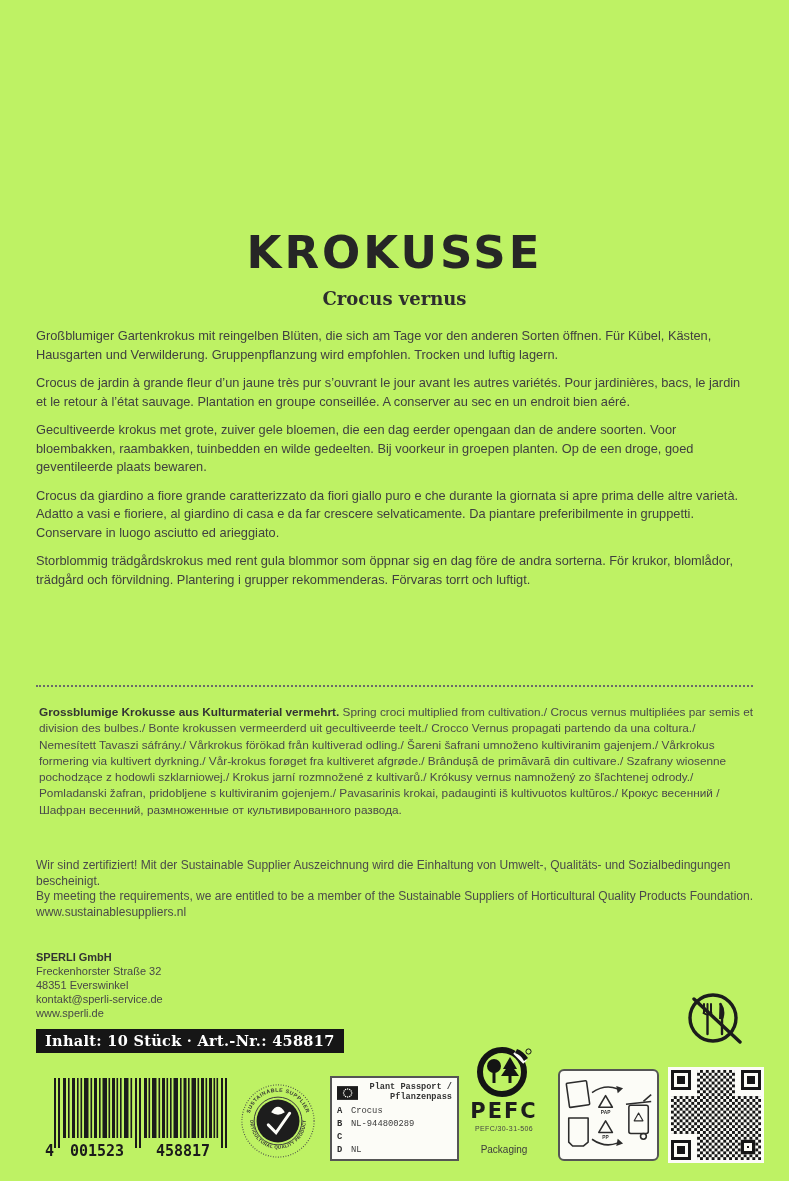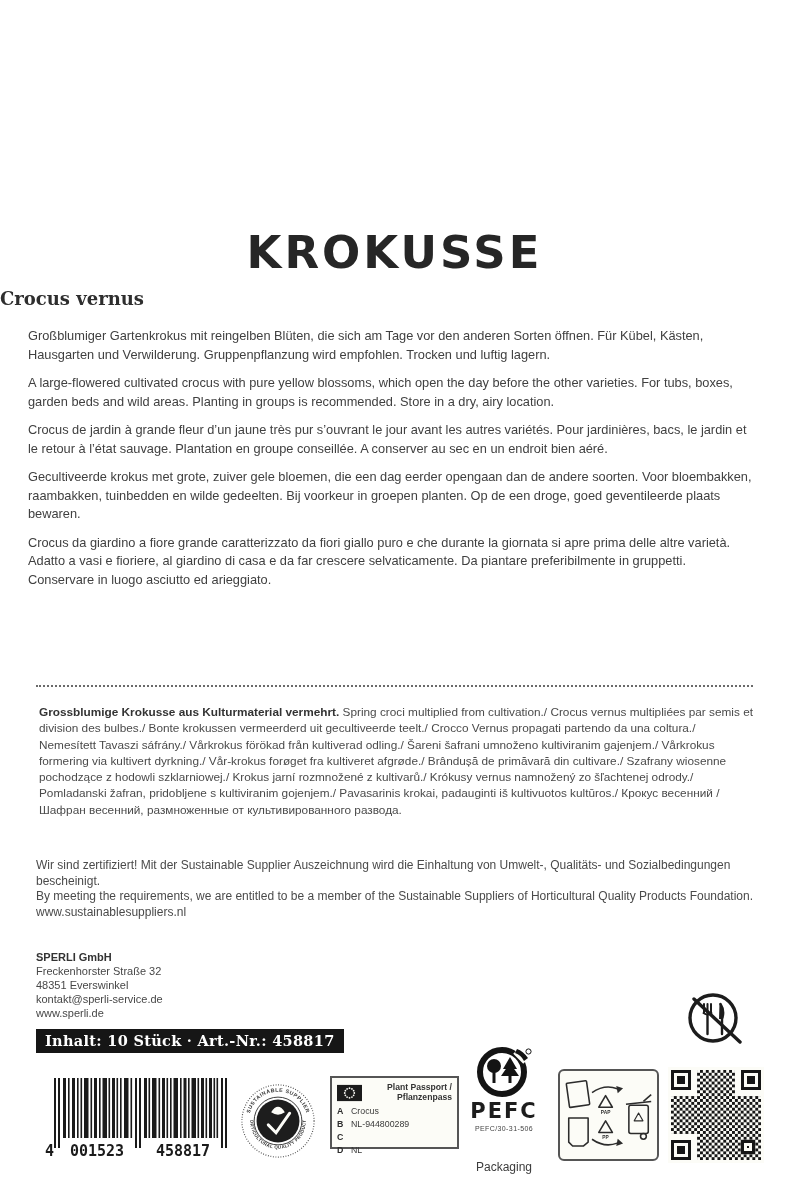--- a/index.html
+++ b/index.html
@@ -1,31 +1,31 @@
 <!DOCTYPE html>
 <html><head>
 <meta charset="utf-8">
 <style>
   * { box-sizing: border-box; margin: 0; padding: 0; }
   body { margin: 0; background: #e8e8e4; font-family: "Liberation Sans", sans-serif; }
   .page {
     position: relative; width: 789px; height: 1181px; margin: 0 auto;
-    background: #ffffff; color: #3f3f3f; overflow: hidden;
+    background: #bef264; color: #3f3f3f; overflow: hidden;
   }
   .title {
     margin-top: 226px; text-align: center;
     font-family: "DejaVu Sans", sans-serif; font-weight: 800;
     font-size: 45px; letter-spacing: 3px; color: #262626;
   }
   .subtitle {
-    margin-top: 9px; 
+    margin-top: 9px; text-align: center;
     font-family: "DejaVu Serif", serif; font-weight: 700;
     font-size: 18px; color: #2e2e2e;
   }
-  .descriptions { margin: 18px 35px 0 28px; }
+  .descriptions { margin: 18px 35px 0 36px; }
   .descriptions p {
     font-size: 12.8px; line-height: 18.5px; color: #404040; margin-bottom: 10px;
   }
   .dotted-divider {
     margin: 96px 36px 0 36px; border-top: 2px dotted #6a6a6a; height: 0;
   }
   .propagation {
     margin: 17px 35px 0 39px; font-size: 11.8px; line-height: 16.3px; color: #4a4a4a;
   }
   .propagation b { color: #333; }
@@ -35,54 +35,54 @@
   .content-badge {
     display: inline-block; margin: 9px 0 0 36px;
     background: #161616; color: #fff;
     font-family: "DejaVu Serif", serif; font-weight: 700; font-size: 14.5px;
     padding: 3px 9px 4px 9px; letter-spacing: 0.3px;
   }
   
   .barcode { position: absolute; left: 42px; top: 1078px; width: 192px; height: 80px; }
   .seal { position: absolute; left: 239px; top: 1082px; width: 78px; height: 78px; }
   .passport {
-    position: absolute; left: 330px; top: 1076px; width: 129px; height: 73px;
-    border: 2px solid #555; background: #fcfcf7; padding: 4px 5px;
+    position: absolute; left: 330px; top: 1076px; width: 129px; height: 85px;
+    border: 2px solid #555; background: #fcfcf7; padding: 4px 5px; font-family: Liberation Mono, monospace;
   }
   .pp-head { display: flex; justify-content: space-between; align-items: flex-start; }
   .pp-title { font-weight: 700; font-size: 8.6px; line-height: 10px; text-align: right; color: #333; }
   .pp-row { display: flex; font-size: 8.8px; line-height: 11.5px; color: #3a3a3a; margin-top: 1.5px; }
   .pp-key { font-weight: 700; width: 14px; color: #2e2e2e; }
   .pefc { position: absolute; left: 458px; top: 1046px; width: 92px; text-align: center; }
   .pefc-name { font-family: "DejaVu Sans", sans-serif; font-weight: 800; font-size: 21px; letter-spacing: 2px; color: #1d1d1d; margin-top: 1px; }
   .pefc-code { font-size: 7px; color: #444; letter-spacing: 0.4px; margin-top: 2px; }
-  .pefc-label { font-size: 12px; color: #3c3c3c; margin-top: 28px; text-align: center; }
+  .pefc-label { font-size: 10px; color: #3c3c3c; margin-top: 12px; text-align: center; }
   .disposal {
     position: absolute; left: 558px; top: 1069px; width: 101px; height: 92px;
     border: 2px solid #555; border-radius: 6px; background: #fcfcf7;
   }
   .qr { position: absolute; left: 668px; top: 1067px; width: 96px; height: 96px; }
   .no-food { position: absolute; left: 682px; top: 987px; width: 64px; height: 66px; }
   .ean-digits { font-family: "DejaVu Sans Mono", monospace; font-weight: 700; }
   svg { display: block; }
 </style>
 </head>
 <body>
 
 <div class="page">
 
   <h1 class="title">KROKUSSE</h1>
   <h2 class="subtitle">Crocus vernus</h2>
 
   <div class="descriptions">
     <p>Großblumiger Gartenkrokus mit reingelben Blüten, die sich am Tage vor den anderen Sorten öffnen. Für Kübel, Kästen, Hausgarten und Verwilderung. Gruppenpflanzung wird empfohlen. Trocken und luftig lagern.</p>
-    <p>A large-flowered cultivated crocus with pure yellow blossoms, which open the day before the other varieties. For tubs, boxes, garden beds and wild areas. Planting in groups is recommended. Store in a dry, airy location.</p>
     <p>Crocus de jardin à grande fleur d’un jaune très pur s’ouvrant le jour avant les autres variétés. Pour jardinières, bacs, le jardin et le retour à l’état sauvage. Plantation en groupe conseillée. A conserver au sec en un endroit bien aéré.</p>
     <p>Gecultiveerde krokus met grote, zuiver gele bloemen, die een dag eerder opengaan dan de andere soorten. Voor bloembakken, raambakken, tuinbedden en wilde gedeelten. Bij voorkeur in groepen planten. Op de een droge, goed geventileerde plaats bewaren.</p>
     <p>Crocus da giardino a fiore grande caratterizzato da fiori giallo puro e che durante la giornata si apre prima delle altre varietà. Adatto a vasi e fioriere, al giardino di casa e da far crescere selvaticamente. Da piantare preferibilmente in gruppetti. Conservare in luogo asciutto ed arieggiato.</p>
+    <p>Storblommig trädgårdskrokus med rent gula blommor som öppnar sig en dag före de andra sorterna. För krukor, blomlådor, trädgård och förvildning. Plantering i grupper rekommenderas. Förvaras torrt och luftigt.</p>
   </div>
 
   <div class="dotted-divider"></div>
 
   <p class="propagation"><b>Grossblumige Krokusse aus Kulturmaterial vermehrt.</b> <span>Spring croci multiplied from cultivation./ Crocus vernus multipliées par semis et division des bulbes./ Bonte krokussen vermeerderd uit gecultiveerde teelt./ Crocco Vernus propagati partendo da una coltura./ Nemesített Tavaszi sáfrány./ Vårkrokus förökad från kultiverad odling./ Šareni šafrani umnoženo kultiviranim gajenjem./ Vårkrokus formering via kultivert dyrkning./ Vår-krokus forøget fra kultiveret afgrøde./ Brândușă de primăvară din cultivare./ Szafrany wiosenne pochodzące z hodowli szklarniowej./ Krokus jarní rozmnožené z kultivarů./ Krókusy vernus namnožený zo šľachtenej odrody./ Pomladanski žafran, pridobljene s kultiviranim gojenjem./ Pavasarinis krokai, padauginti iš kultivuotos kultūros./ Крокус весенний / Шафран весенний, размноженные от культивированного развода.</span></p>
 
   <div class="sustainability">
     <div>Wir sind zertifiziert! Mit der Sustainable Supplier Auszeichnung wird die Einhaltung von Umwelt-, Qualitäts- und Sozialbedingungen bescheinigt.</div>
     <div>By meeting the requirements, we are entitled to be a member of the Sustainable Suppliers of Horticultural Quality Products Foundation.</div>
     <div>www.sustainablesuppliers.nl</div>

